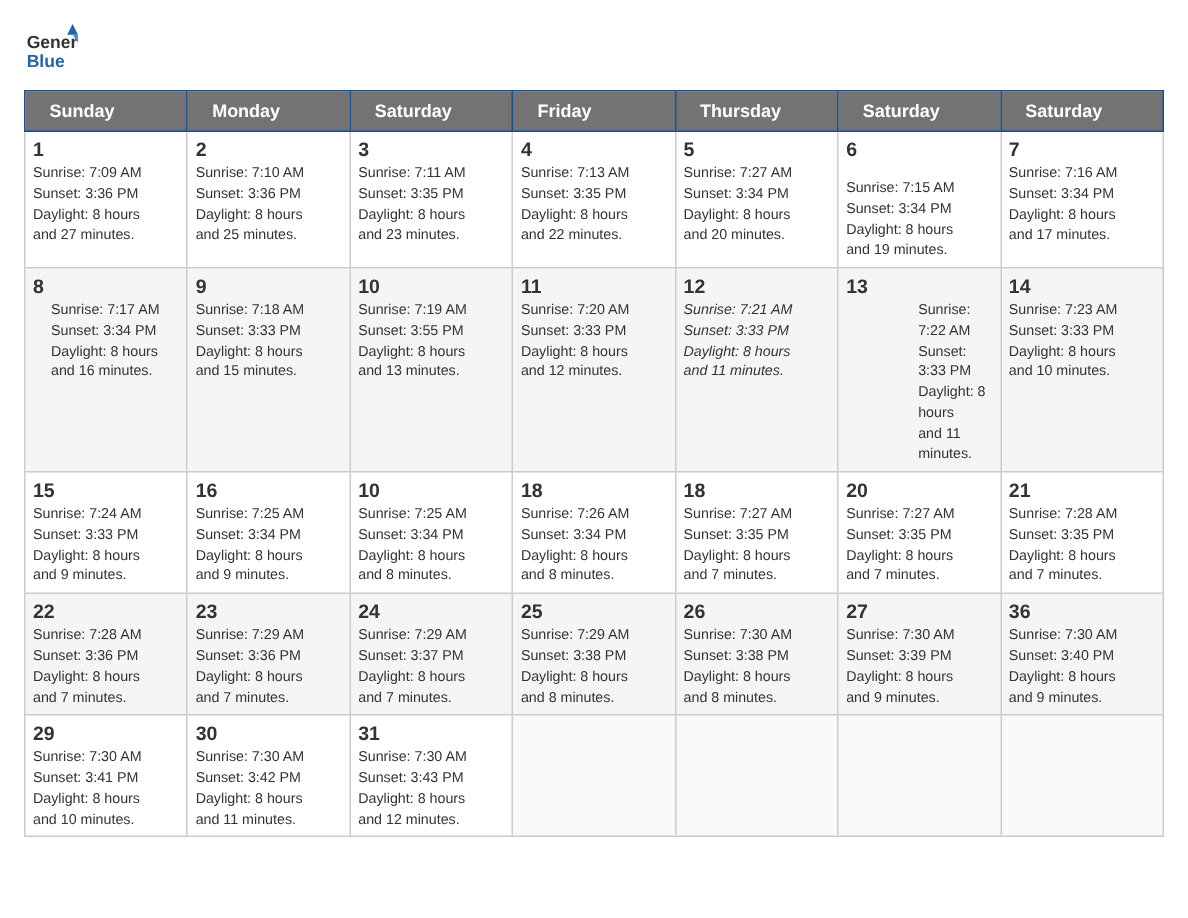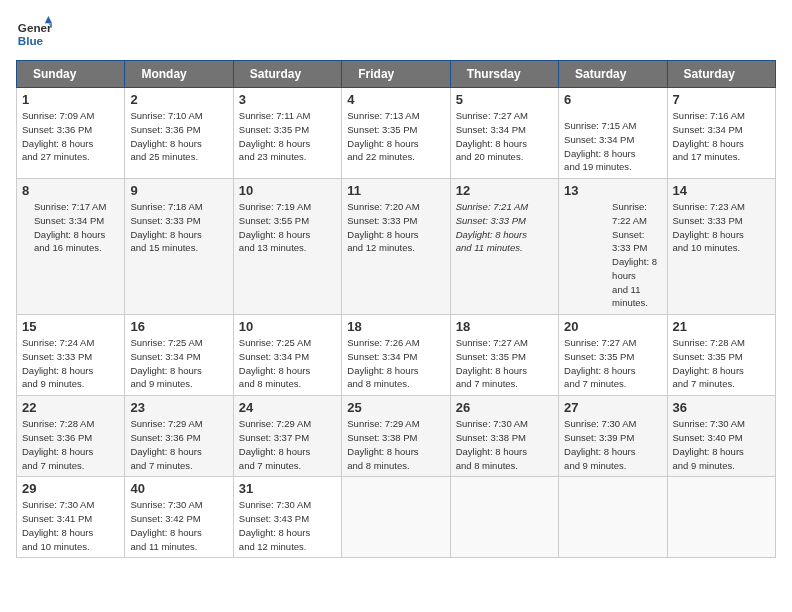--- a/index.html
+++ b/index.html
@@ -316,21 +316,21 @@
       </tr>
       <tr>
         <td>
           <span class="day-num">29</span>
           <div class="day-info" style="white-space: pre-line;">Sunrise: 7:30 AM
 Sunset: 3:41 PM
 Daylight: 8 hours
 and 10 minutes.</div>
         </td>
         <td>
-          <span class="day-num">40</span>
+          <span class="day-num">30</span>
           <div class="day-info" style="white-space: pre-line;">Sunrise: 7:30 AM
 Sunset: 3:42 PM
 Daylight: 8 hours
 and 11 minutes.</div>
         </td>
         <td>
           <span class="day-num">31</span>
           <div class="day-info" style="white-space: pre-line;">Sunrise: 7:30 AM
 Sunset: 3:43 PM
 Daylight: 8 hours

